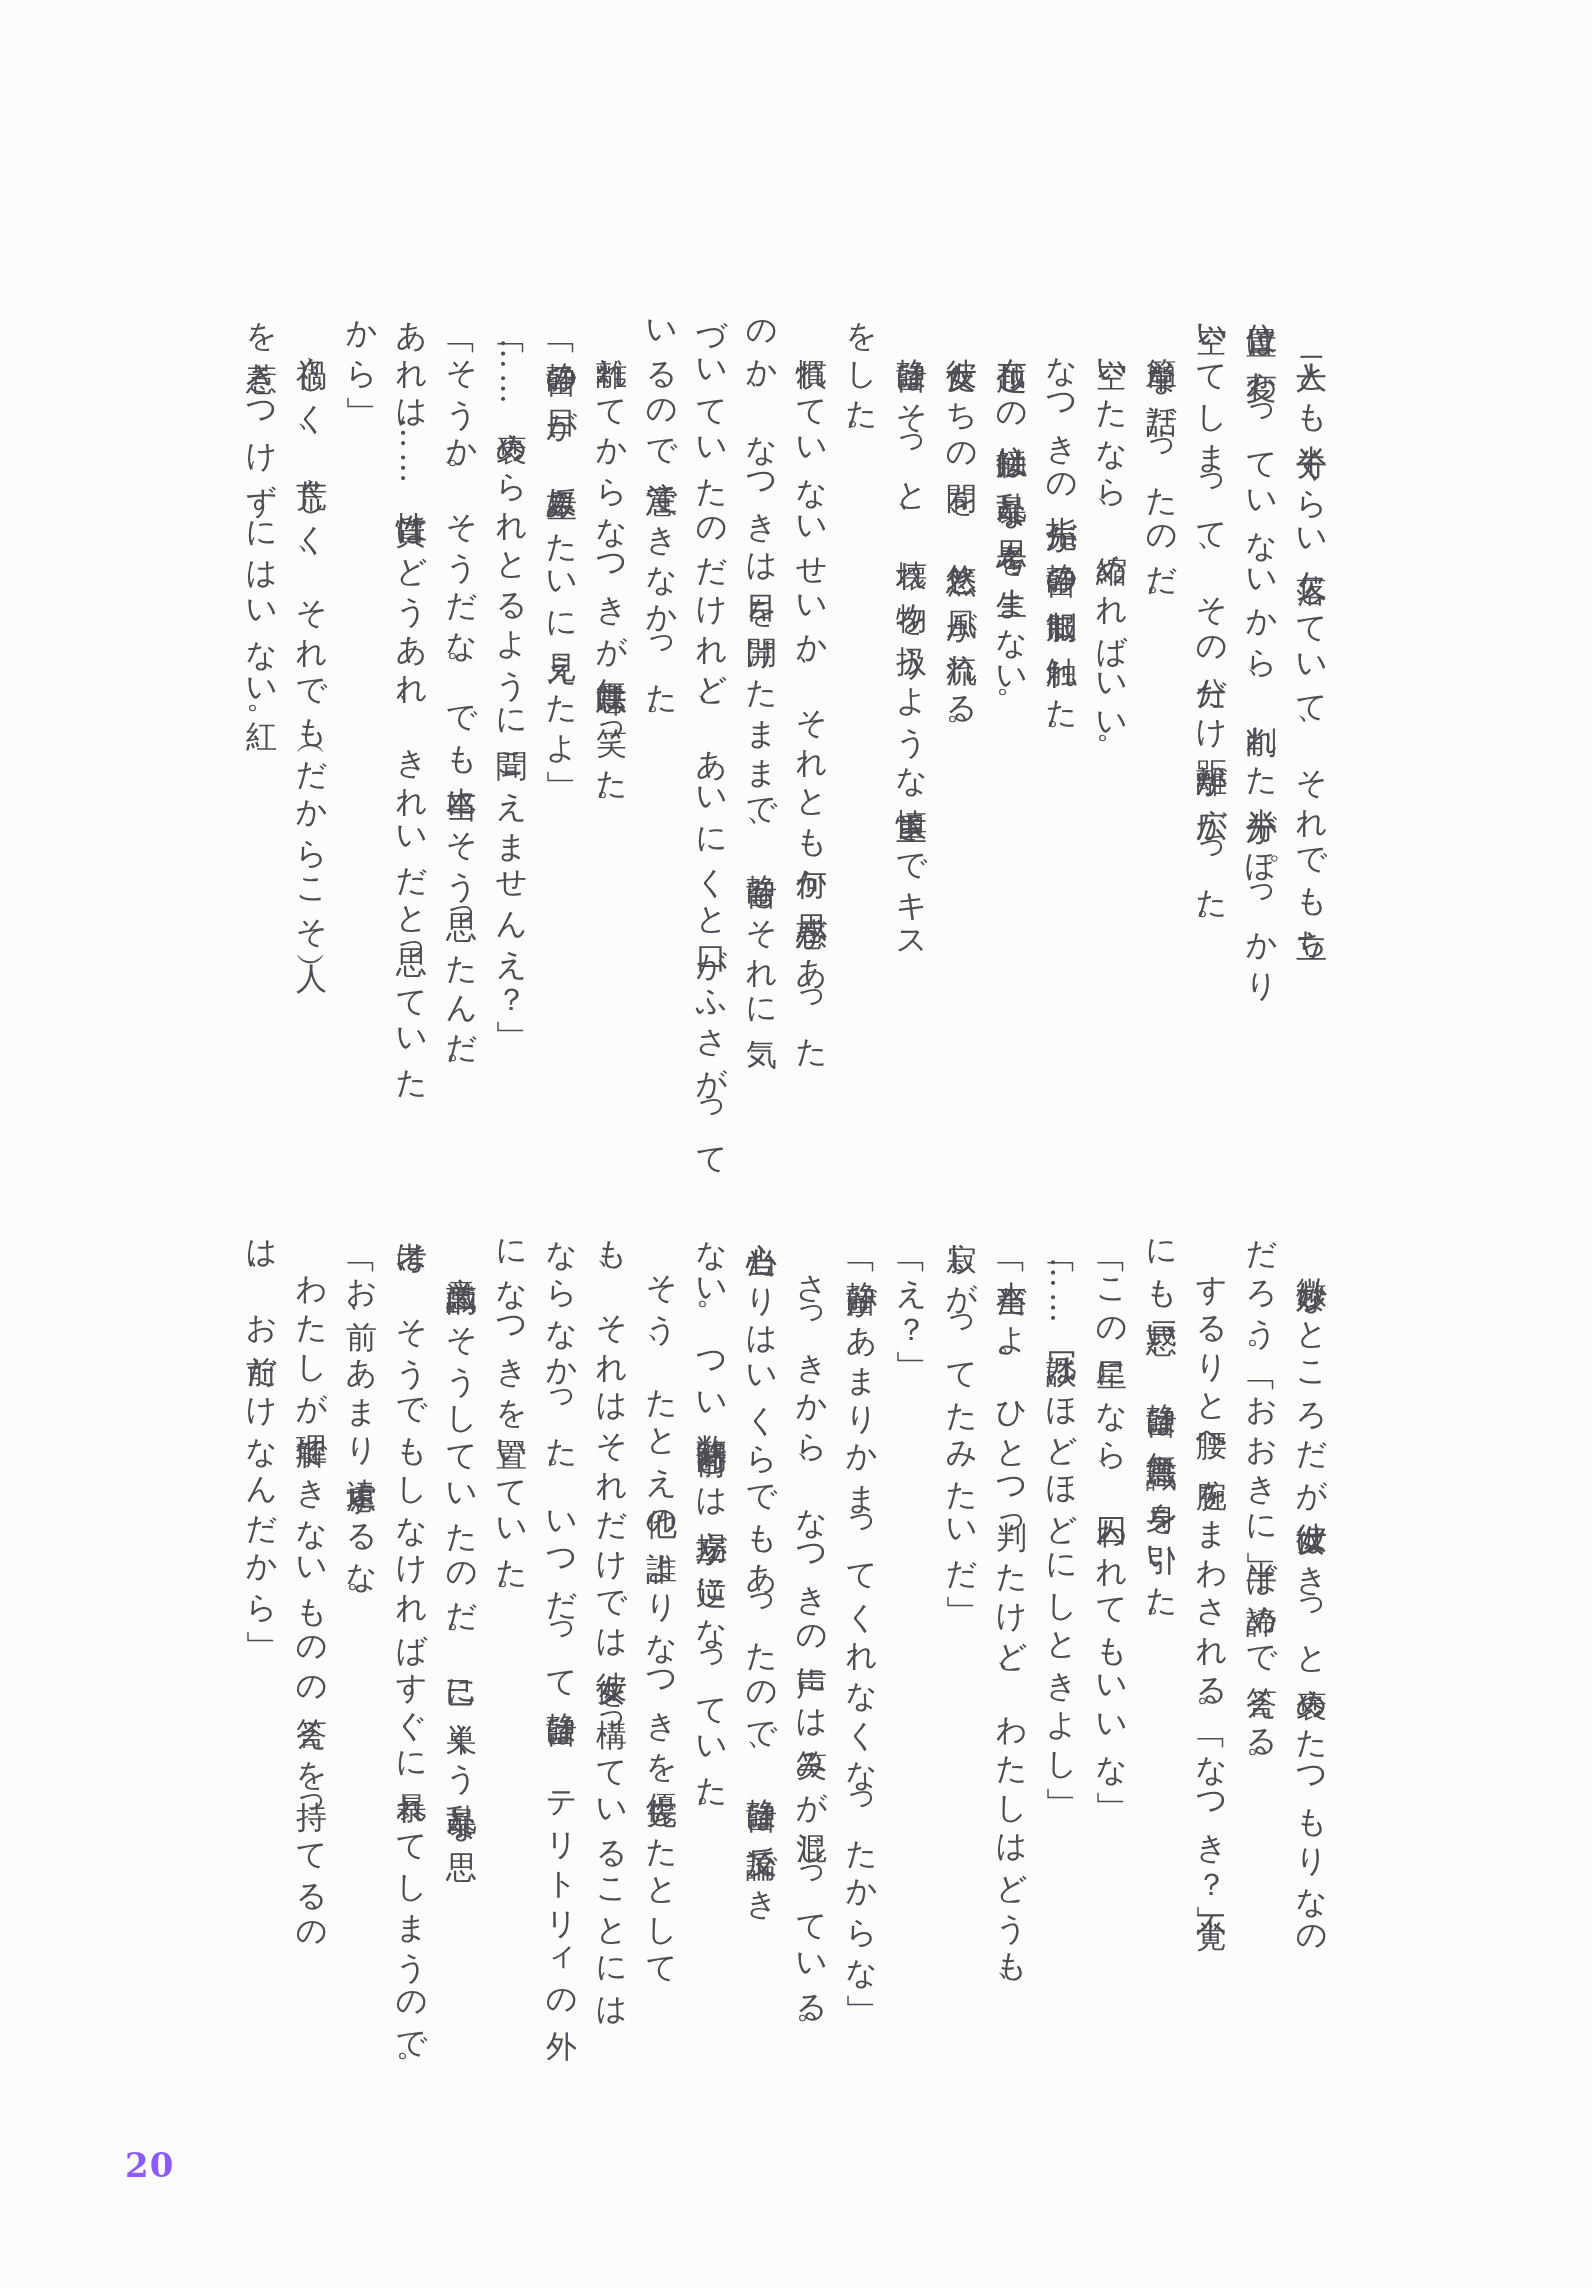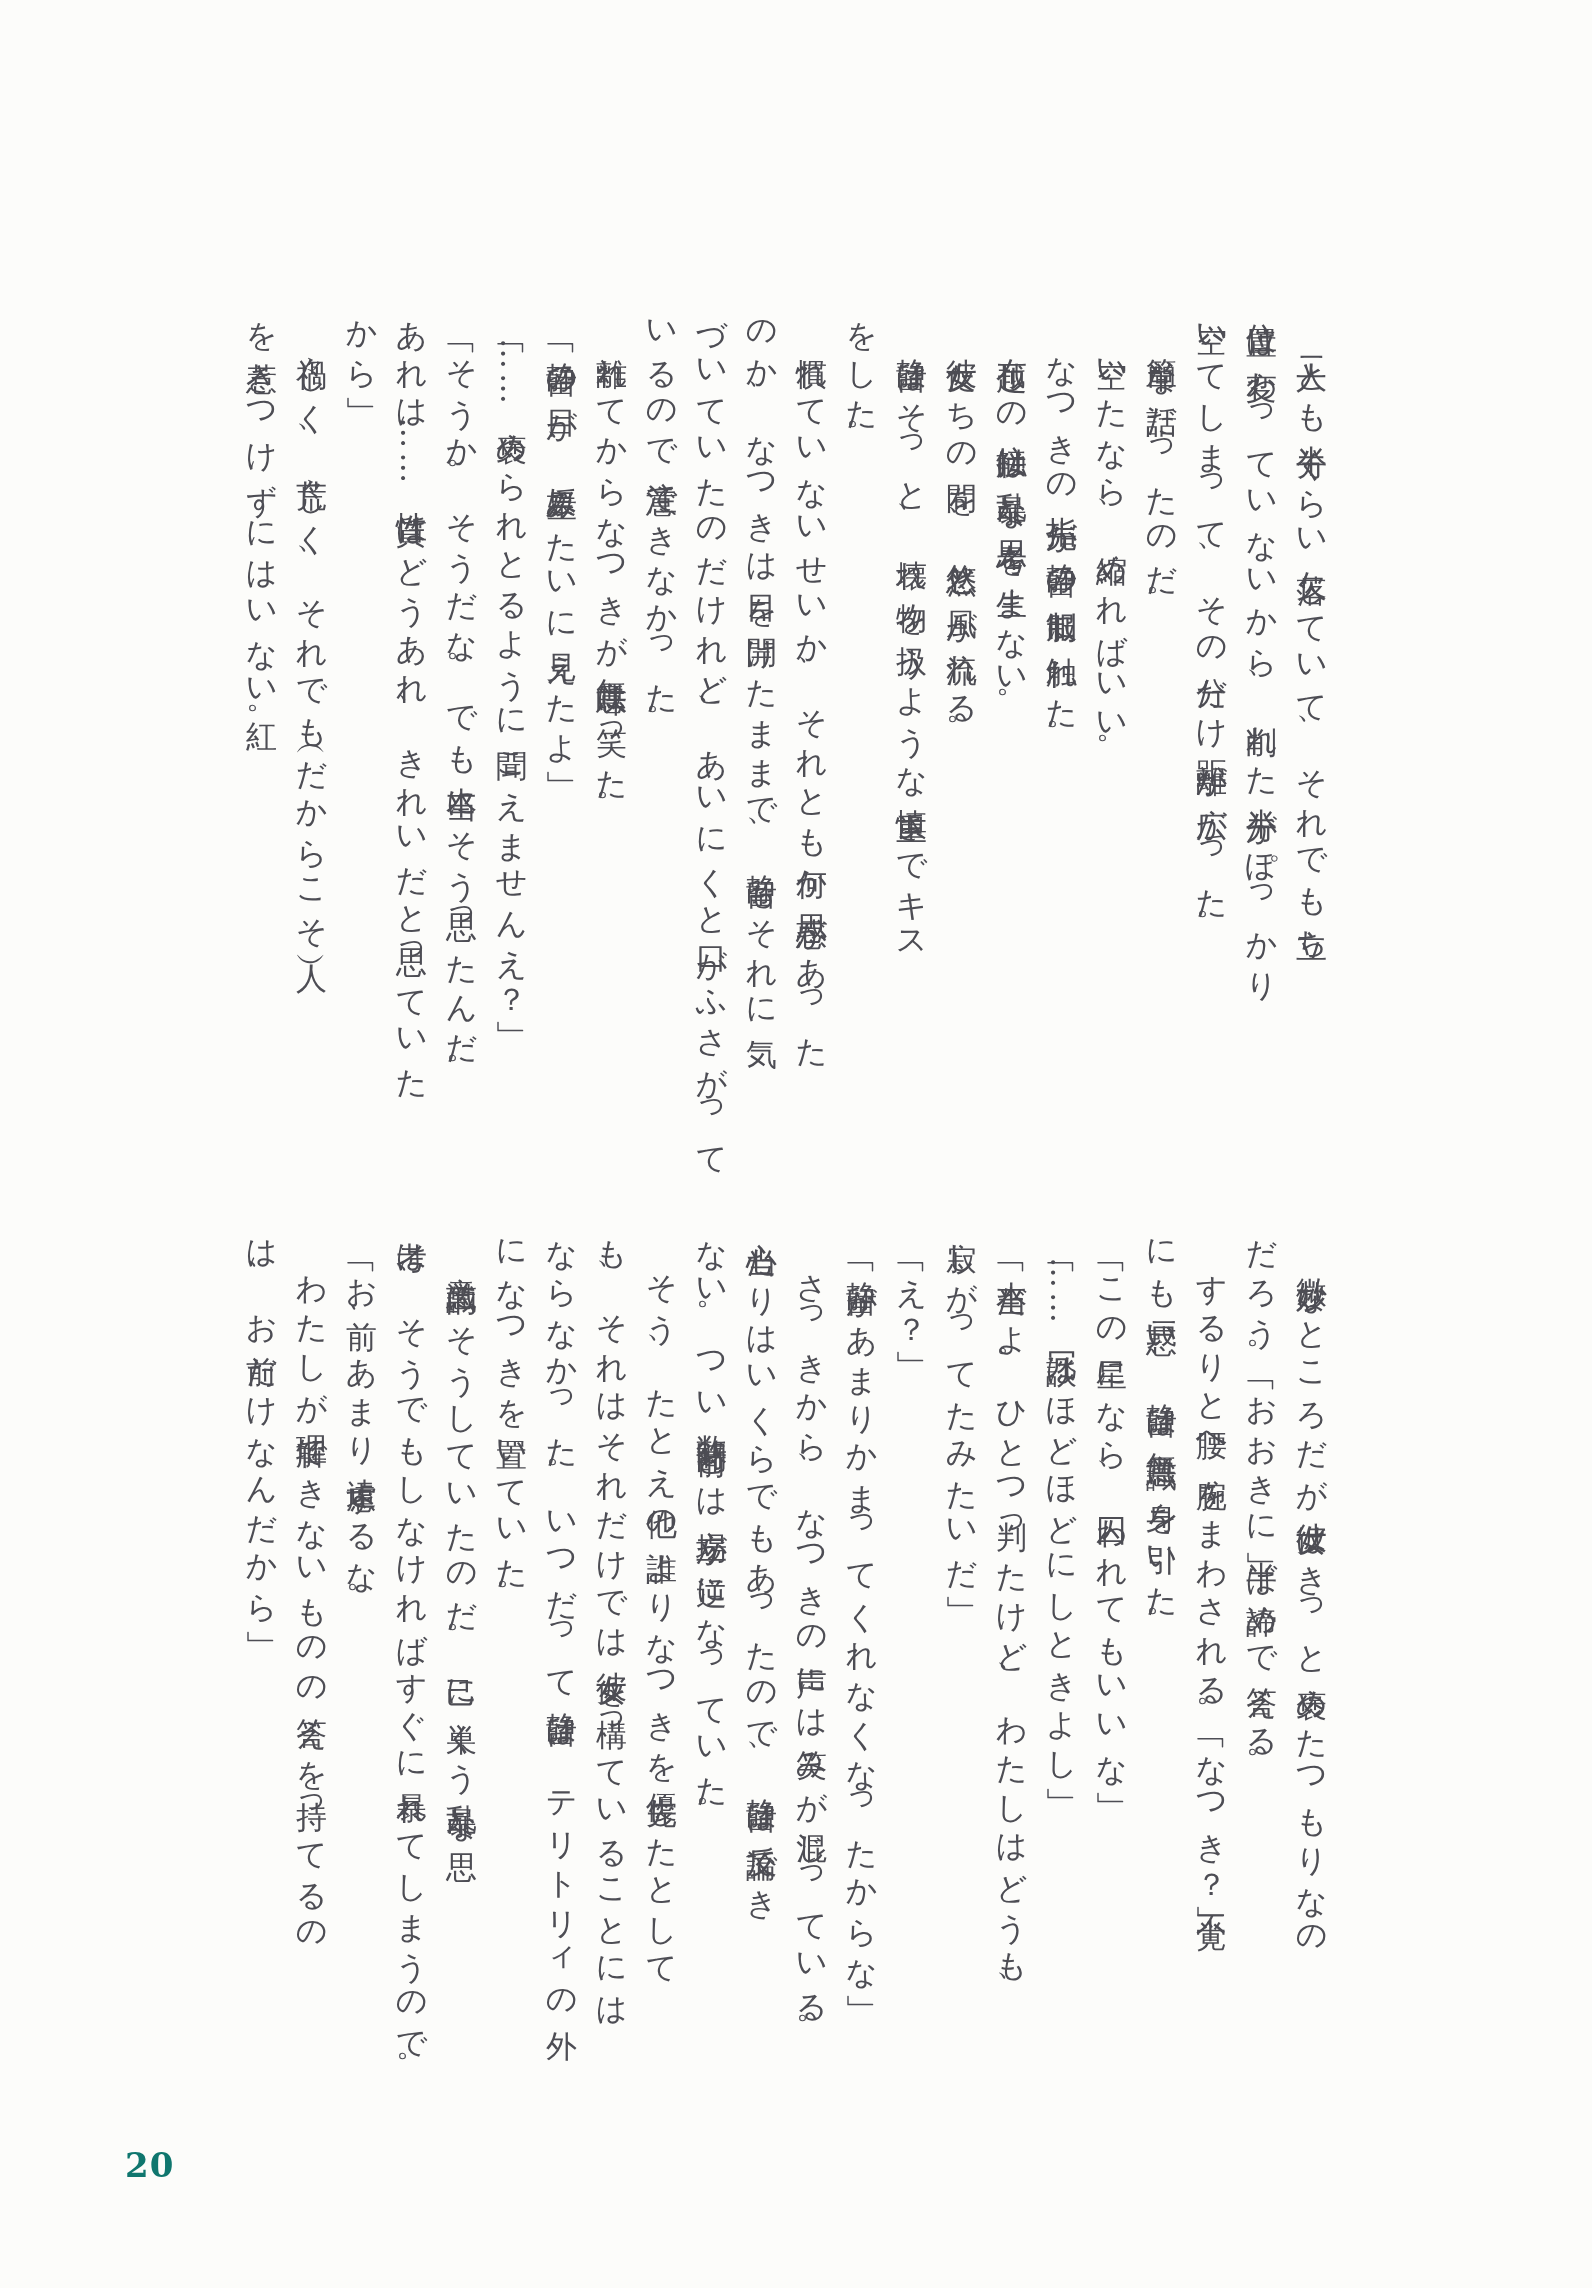--- a/index.html
+++ b/index.html
@@ -43,21 +43,21 @@
   }
   .text-block p.line.indent {
     text-indent: 35px;        
   }
   .page-number {
     position: absolute;
     left: 125px;
     top: 2145px;
     font-size: 34px;
     font-weight: bold;
-    color: #0f766e;
+    color: #8b5cf6;
     letter-spacing: 1px;
   }
 </style>
 </head>
 <body style="background: rgb(252, 252, 250);">
 
 <div class="page">
 
   <section class="text-block upper" style="color: rgb(77, 77, 84);">
 

